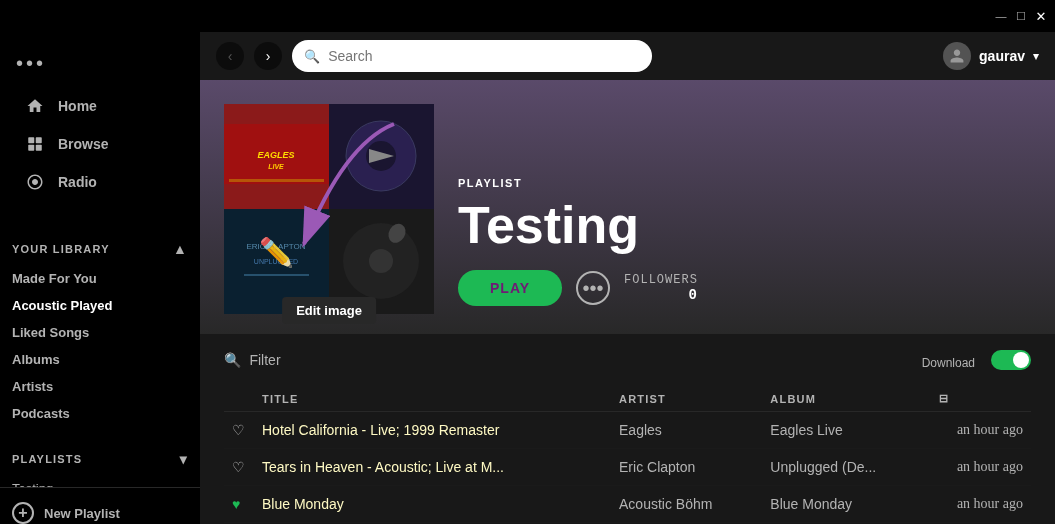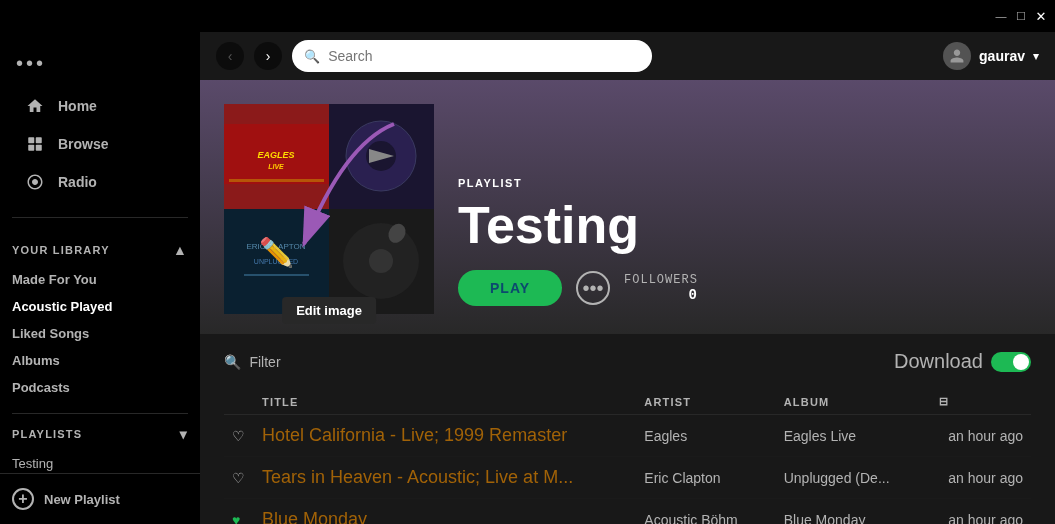--- a/index.html
+++ b/index.html
@@ -363,21 +363,21 @@
     .playlist-actions {
       display: flex;
       align-items: center;
       gap: 14px;
       margin-top: 8px;
     }
     .play-btn {
       background: #1db954;
       border: none;
       border-radius: 20px;
-      color: #0c4a6e;
+      color: #701a75;
       font-size: 14px;
       font-weight: 700;
       padding: 10px 32px;
       cursor: pointer;
       letter-spacing: 1px;
     }
     .more-btn {
       width: 34px;
       height: 34px;
       border: none;
@@ -419,23 +419,23 @@
     }
     .filter-input {
       display: flex;
       align-items: center;
       gap: 8px;
       color: #b3b3b3;
       font-size: 14px;
     }
     .download-toggle {
       display: flex;
-      align-items: center;
-      gap: 8px;
-      font-size: 20px;
+      align-items: flex-end;
+      gap: 16px;
+      font-size: 12px;
       color: #b3b3b3;
     }
     .toggle-switch {
       width: 40px;
       height: 20px;
       background: #535353;
       border-radius: 10px;
       position: relative;
       cursor: pointer;
     }
@@ -468,28 +468,28 @@
     }
     .track-table td {
       padding: 10px 8px;
       font-size: 14px;
       color: #b3b3b3;
       border-bottom: 1px solid #1a1a1a;
       white-space: nowrap;
       overflow: hidden;
       text-overflow: ellipsis;
     }
-    .track-title { color: #a16207; font-size: 18px; }
+    .track-title { color: #fef9c3; font-size: 14px; }
     .heart-icon { color: #b3b3b3; font-size: 14px; cursor: pointer; }
     .heart-icon.liked { color: #1db954; }
     .col-heart { width: 30px; }
     .col-title { max-width: 300px; }
     .col-artist { max-width: 150px; }
     .col-album { max-width: 160px; }
-    .col-time { width: 100px; text-align: right; }
+    .col-time { width: 100px; text-align: right; font-family: Liberation Serif, serif; }
     .col-clock { width: 30px; text-align: center; }
   </style>
 </head>
 <body>
 
 <div class="title-bar">
   <div class="title-bar-btn">—</div>
   <div class="title-bar-btn">☐</div>
   <div class="title-bar-btn title-bar-close">✕</div>
 </div>
@@ -536,20 +536,21 @@
 
     <div class="sidebar-section">
       <div class="sidebar-section-header">
         <span>YOUR LIBRARY</span>
         <span class="section-arrow">▲</span>
       </div>
       <a class="library-item">Made For You</a>
       <a class="library-item active">Acoustic Played</a>
       <a class="library-item">Liked Songs</a>
       <a class="library-item">Albums</a>
+      <a class="library-item">Artists</a>
       <a class="library-item">Podcasts</a>
     </div>
 
     <div class="sidebar-divider"></div>
 
     <div class="playlists-header">
       <span>PLAYLISTS</span>
       <span class="section-arrow">▾</span>
     </div>
     <div class="playlist-item">Testing</div>

